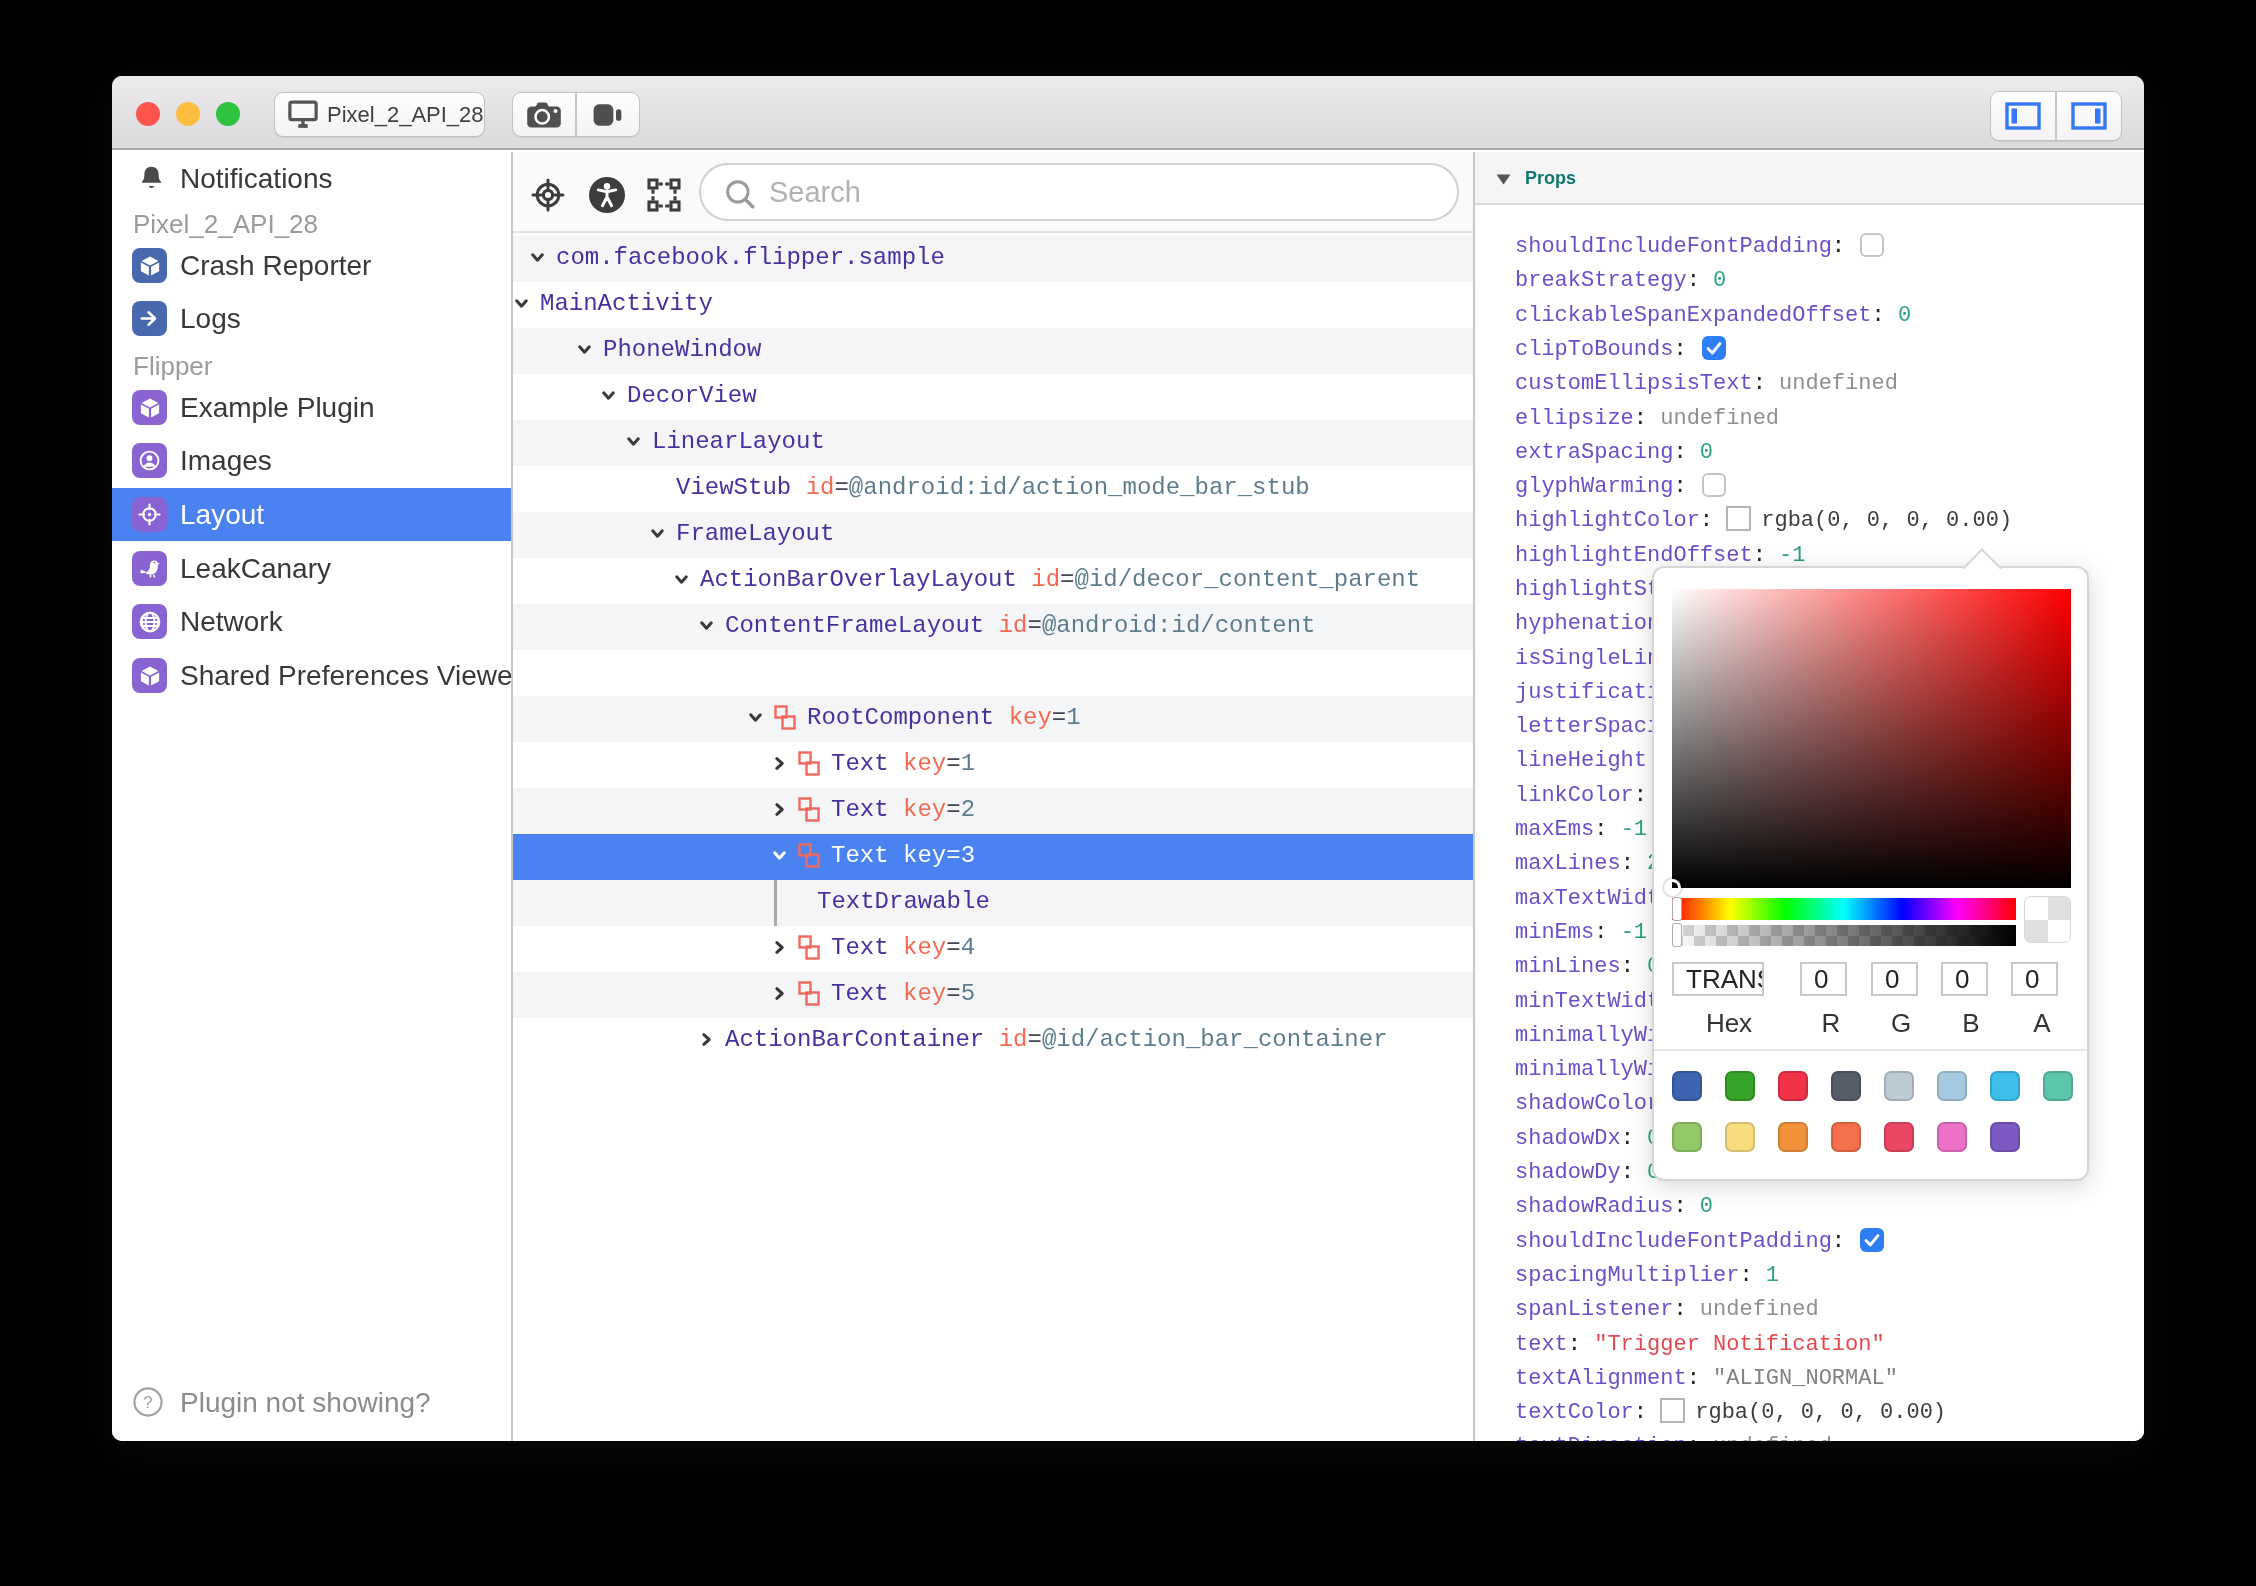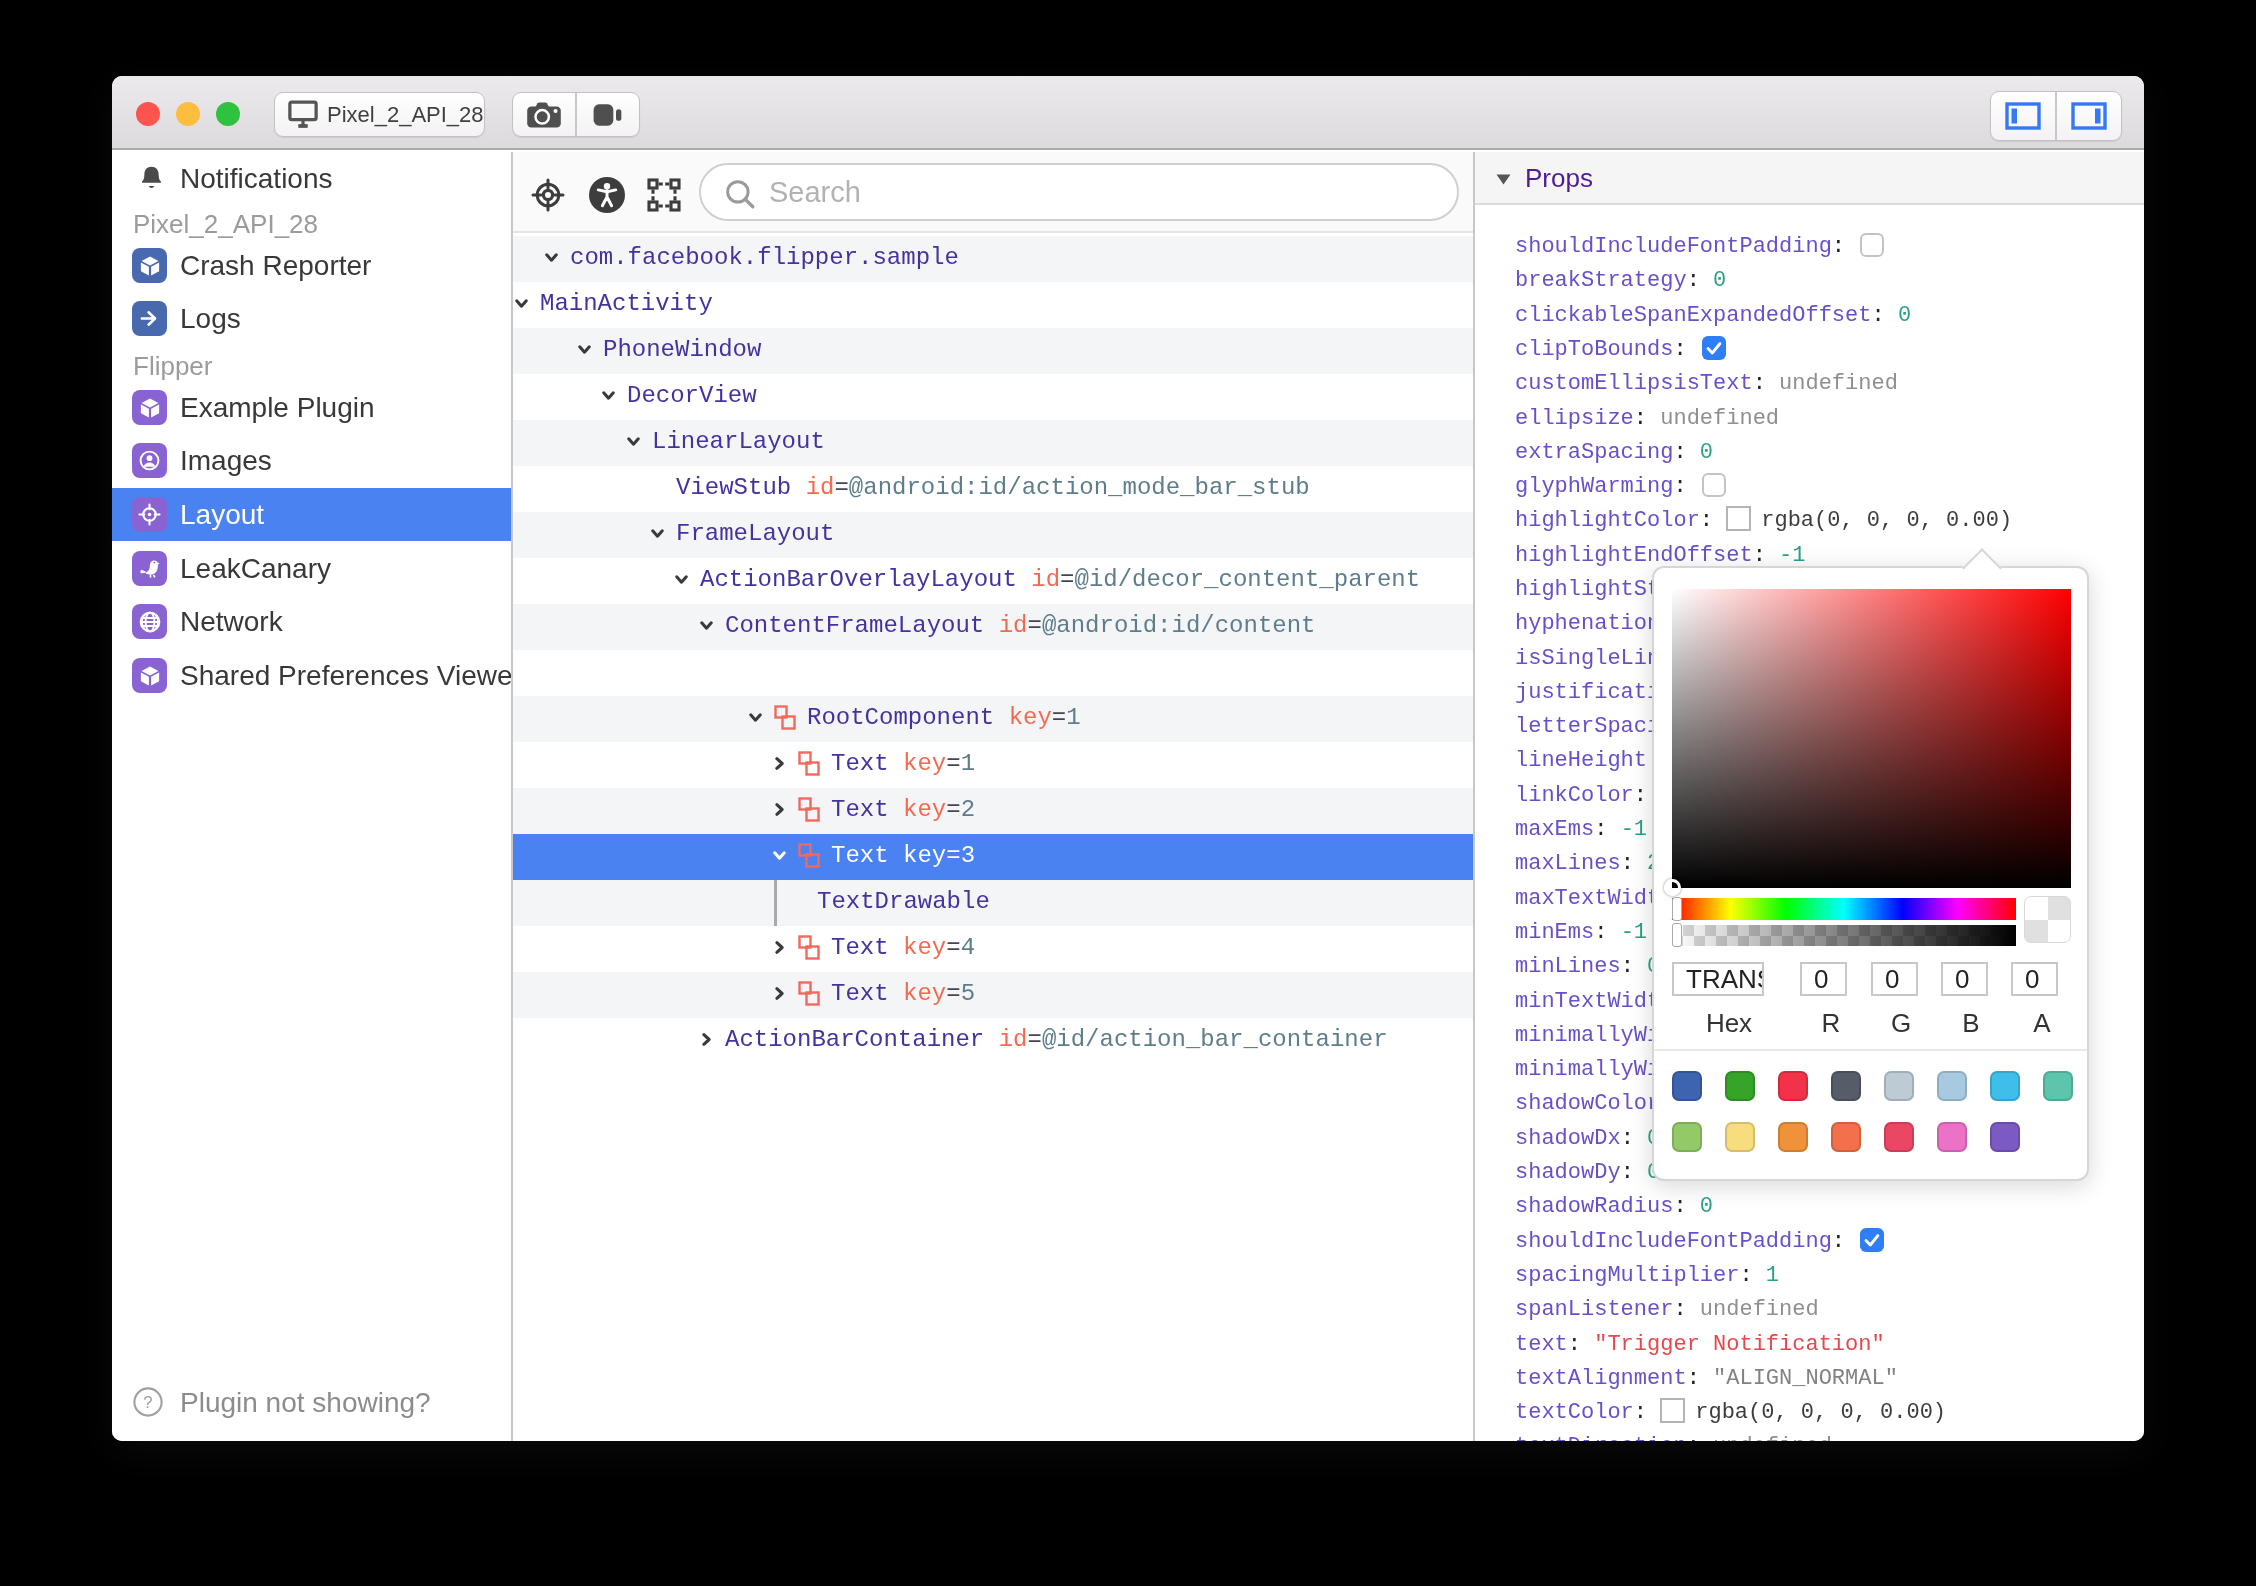--- a/index.html
+++ b/index.html
@@ -194,21 +194,21 @@
           </g>
         </svg>
 <div id="searchbox">
           <svg style="position:absolute;left:22px;top:12px" width="34" height="34" viewBox="0 0 24 24">
             <circle cx="10.5" cy="10.5" r="7.2" fill="none" stroke="#9a9a9a" stroke-width="2.1"></circle>
             <path d="M15.8 15.8 21 21" stroke="#9a9a9a" stroke-width="2.4" stroke-linecap="round"></path>
           </svg>
           <div style="position:absolute;left:68px;top:0;line-height:54px;font-size:29px;color:#b2b2b2">Search</div>
         </div>
 </div>
-<div class="trow gray" style="top:84px;padding-left:30px"><span style="display:inline-block;width:27px"><svg width="17" height="17" viewBox="0 0 16 16" style="vertical-align:middle">
+<div class="trow gray" style="top:84px;padding-left:16px"><span style="display:inline-block;width:27px"><svg width="17" height="17" viewBox="0 0 16 16" style="vertical-align:middle">
             <polyline points="3.5,5.5 8,10.5 12.5,5.5" fill="none" stroke="#3a3a3a" stroke-width="2.9" stroke-linecap="round" stroke-linejoin="round"></polyline>
           </svg></span><span class="nm">com.facebook.flipper.sample</span></div>
 <div class="trow" style="top:130px;"><span style="display:inline-block;width:27px"><svg width="17" height="17" viewBox="0 0 16 16" style="vertical-align:middle">
             <polyline points="3.5,5.5 8,10.5 12.5,5.5" fill="none" stroke="#3a3a3a" stroke-width="2.9" stroke-linecap="round" stroke-linejoin="round"></polyline>
           </svg></span><span class="nm">MainActivity</span></div>
 <div class="trow gray" style="top:176px;padding-left:63px"><span style="display:inline-block;width:27px"><svg width="17" height="17" viewBox="0 0 16 16" style="vertical-align:middle">
             <polyline points="3.5,5.5 8,10.5 12.5,5.5" fill="none" stroke="#3a3a3a" stroke-width="2.9" stroke-linecap="round" stroke-linejoin="round"></polyline>
           </svg></span><span class="nm">PhoneWindow</span></div>
 <div class="trow" style="top:222px;padding-left:87px"><span style="display:inline-block;width:27px"><svg width="17" height="17" viewBox="0 0 16 16" style="vertical-align:middle">
             <polyline points="3.5,5.5 8,10.5 12.5,5.5" fill="none" stroke="#3a3a3a" stroke-width="2.9" stroke-linecap="round" stroke-linejoin="round"></polyline>
@@ -269,21 +269,21 @@
 <div class="trow" style="top:866px;padding-left:185px"><span style="display:inline-block;width:27px"><svg width="17" height="17" viewBox="0 0 16 16" style="vertical-align:middle">
             <polyline points="5.5,3.5 10.5,8 5.5,12.5" fill="none" stroke="#3a3a3a" stroke-width="2.9" stroke-linecap="round" stroke-linejoin="round"></polyline>
           </svg></span><span class="nm">ActionBarContainer</span><span> </span><span class="kw">id</span><span class="pc">=</span><span class="vl">@id/action_bar_container</span></div>
 </div>
 <div id="divider2"></div>
 <div id="rightpanel">
 <div id="rpheader">
         <svg style="position:absolute;left:21px;top:22px" width="15" height="11" viewBox="0 0 15 11">
           <path d="M0.5 0.5h14L7.5 10.5z" fill="#565656"></path>
         </svg>
-        <div style="position:absolute;left:50px;top:0;line-height:53px;font-size:26px;font-weight:normal;color:#4c1d95">Props</div>
+        <div style="position:absolute;left:50px;top:0;line-height:53px;font-size:18px;font-weight:bold;color:#0f766e">Props</div>
       </div>
 <div class="prow" style="top:78px"><span class="pn">shouldIncludeFontPadding</span><span style="color:#222">:</span> <span class="cb cbu"></span></div>
 <div class="prow" style="top:112px"><span class="pn">breakStrategy</span><span style="color:#222">:</span> <span class="pv">0</span></div>
 <div class="prow" style="top:147px"><span class="pn">clickableSpanExpandedOffset</span><span style="color:#222">:</span> <span class="pv">0</span></div>
 <div class="prow" style="top:181px"><span class="pn">clipToBounds</span><span style="color:#222">:</span> <span class="cb cbc"><svg width="24" height="24" viewBox="0 0 24 24" style="position:absolute;left:0;top:0">
             <path d="M6 12.5 10.3 17 18 7.5" fill="none" stroke="#fff" stroke-width="2.8" stroke-linecap="round" stroke-linejoin="round"></path>
           </svg></span></div>
 <div class="prow" style="top:215px"><span class="pn">customEllipsisText</span><span style="color:#222">:</span> <span class="pu">undefined</span></div>
 <div class="prow" style="top:250px"><span class="pn">ellipsize</span><span style="color:#222">:</span> <span class="pu">undefined</span></div>
 <div class="prow" style="top:284px"><span class="pn">extraSpacing</span><span style="color:#222">:</span> <span class="pv">0</span></div>

